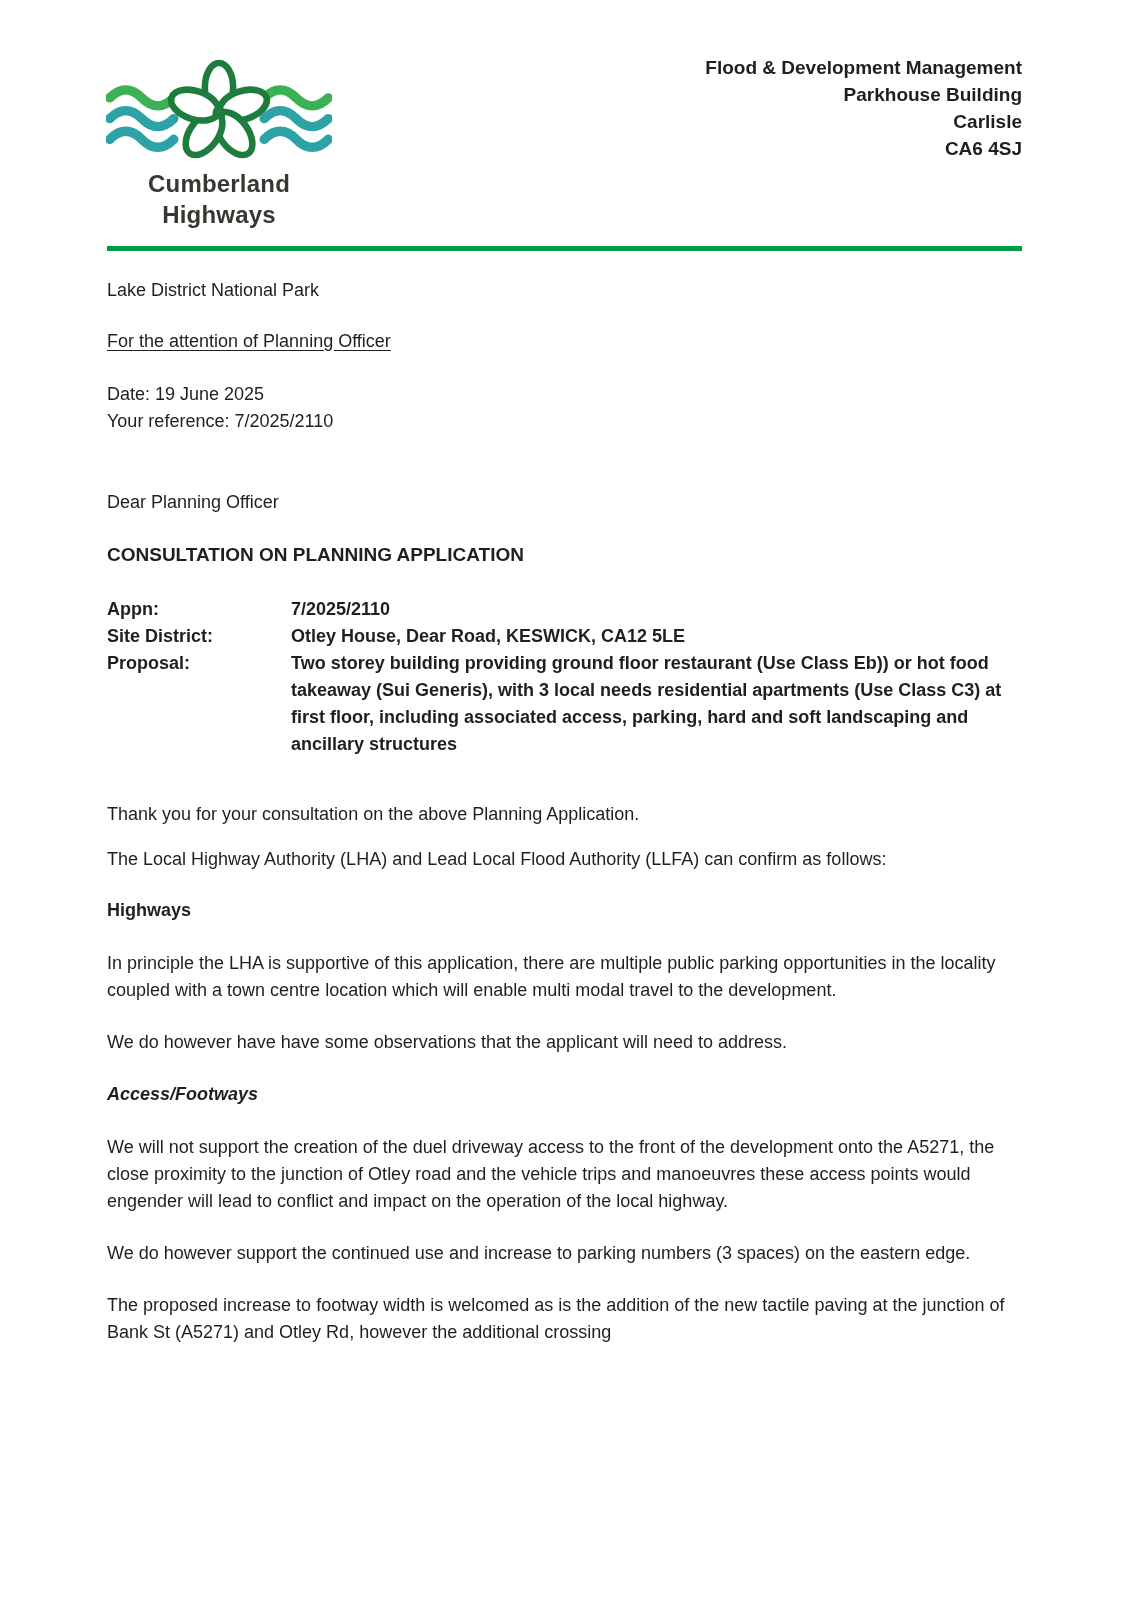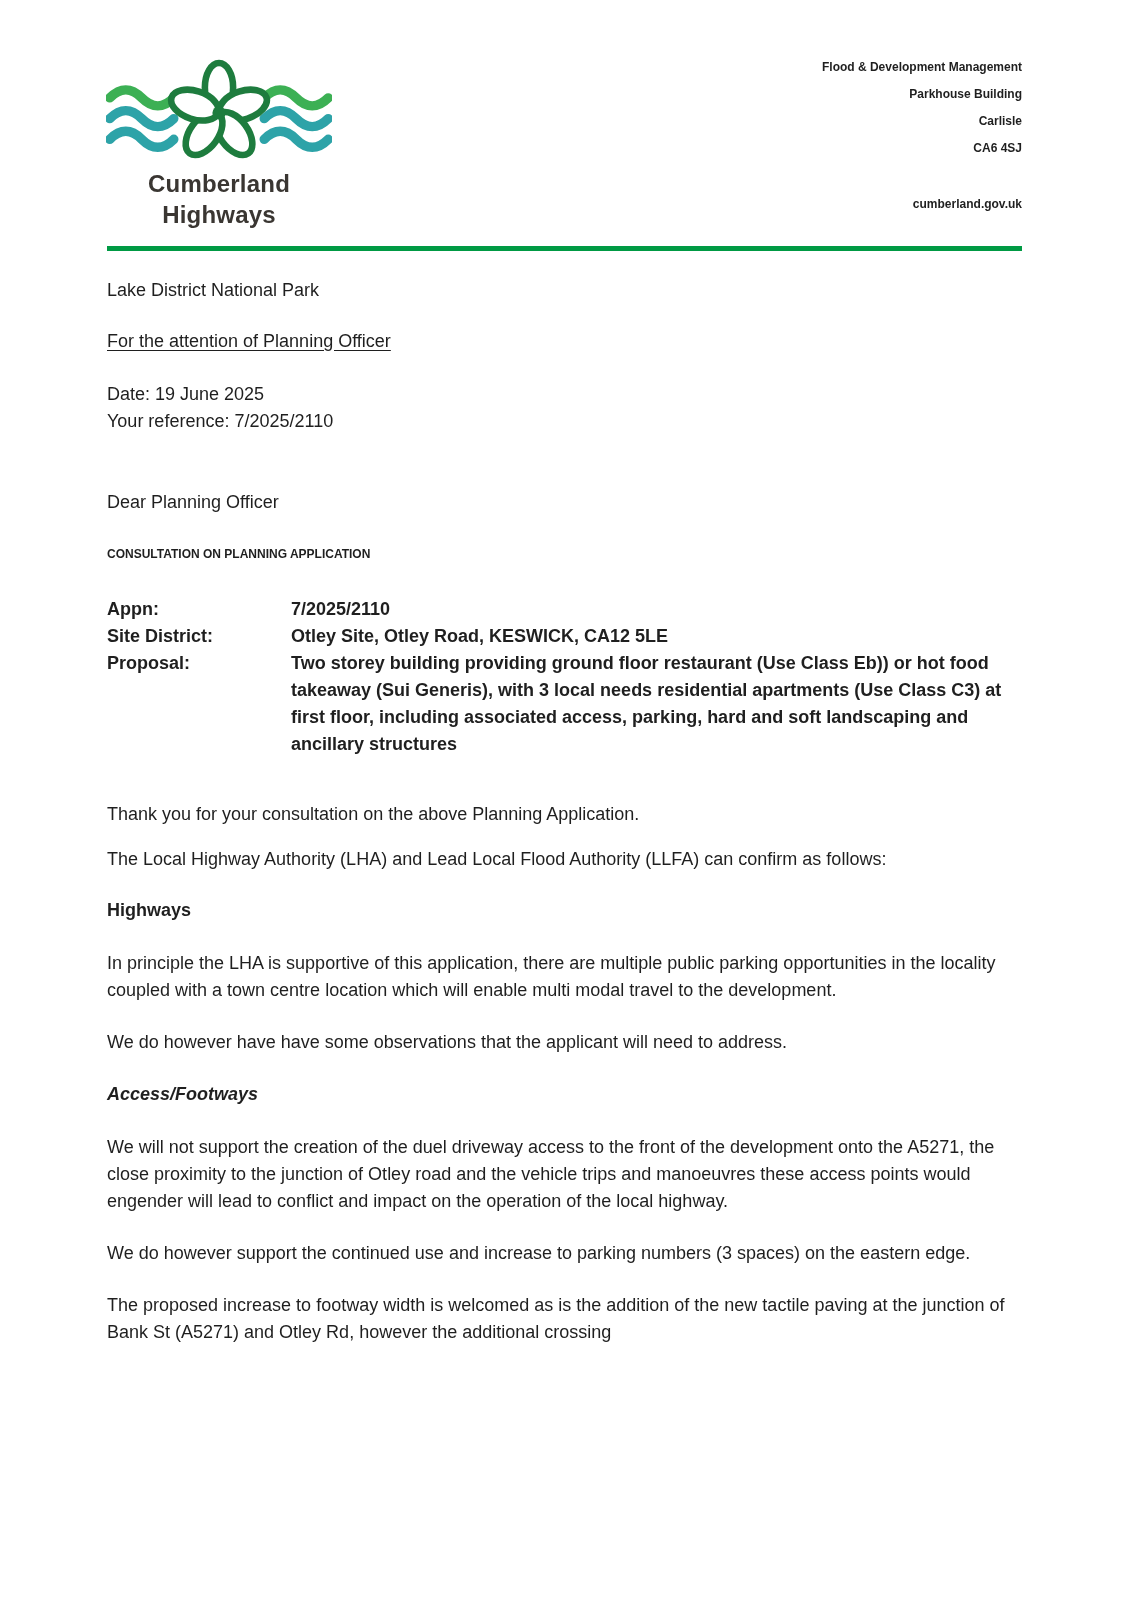--- a/index.html
+++ b/index.html
@@ -33,21 +33,21 @@
     font-weight:bold;
     font-size:24px;
     line-height:31px;
     color:var(--logo-text);
     letter-spacing:0.2px;
   }
   .logo-text span{display:block;}
   .sender{
     text-align:right;
     font-weight:bold;
-    font-size:12px;
+    font-size:19px;
     line-height:27px;
     padding-top:4px;
   }
   .sender .website{margin-top:29px;}
   .rule{
     height:5px;
     background:var(--accent-green);
     margin-top:16px;
   }
   
@@ -61,21 +61,21 @@
   p.attention{
     text-decoration:underline;
     text-underline-offset:3px;
     margin-bottom:26px;
   }
   .dateblock{margin-bottom:54px;}
   .dateblock div{margin:0;}
   p.salutation{margin-bottom:25px;}
   p.subject{
     font-weight:bold;
-    font-size:12px;
+    font-size:19px;
     margin-bottom:28px;
   }
   .details{
     font-weight:bold;
     margin-bottom:43px;
   }
   .detail-row{
     display:grid;
     grid-template-columns:184px 1fr;
     column-gap:0;
@@ -122,21 +122,20 @@
         <span>Cumberland</span>
         <span>Highways</span>
       </div>
     </div>
 
     <div class="sender">
       <div>Flood &amp; Development Management</div>
       <div>Parkhouse Building</div>
       <div>Carlisle</div>
       <div>CA6 4SJ</div>
-      <div class="website">cumberland.gov.uk</div>
     </div>
 
   </header>
 
   <div class="rule"></div>
 
   <main class="body">
 
     <p class="recipient">Lake District National Park</p>
 
@@ -151,21 +150,21 @@
 
     <p class="subject">CONSULTATION ON PLANNING APPLICATION</p>
 
     <div class="details">
       <div class="detail-row">
         <div class="detail-label">Appn:</div>
         <div class="detail-value">7/2025/2110</div>
       </div>
       <div class="detail-row">
         <div class="detail-label">Site District:</div>
-        <div class="detail-value">Otley Site, Otley Road, KESWICK, CA12 5LE</div>
+        <div class="detail-value">Otley House, Dear Road, KESWICK, CA12 5LE</div>
       </div>
       <div class="detail-row">
         <div class="detail-label">Proposal:</div>
         <div class="detail-value">Two storey building providing ground floor restaurant (Use Class Eb)) or hot food takeaway (Sui Generis), with 3 local needs residential apartments (Use Class C3) at first floor, including associated access, parking, hard and soft landscaping and ancillary structures</div>
       </div>
     </div>
 
     <p class="thanks">Thank you for your consultation on the above Planning Application.</p>
 
     <p class="confirm">The Local Highway Authority (LHA) and Lead Local Flood Authority (LLFA) can confirm as follows:</p>

